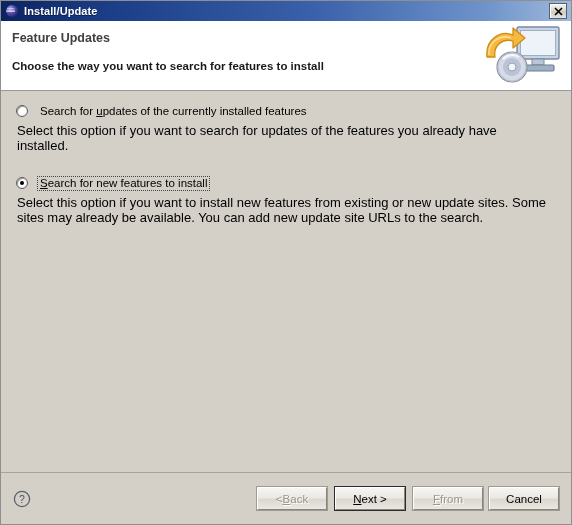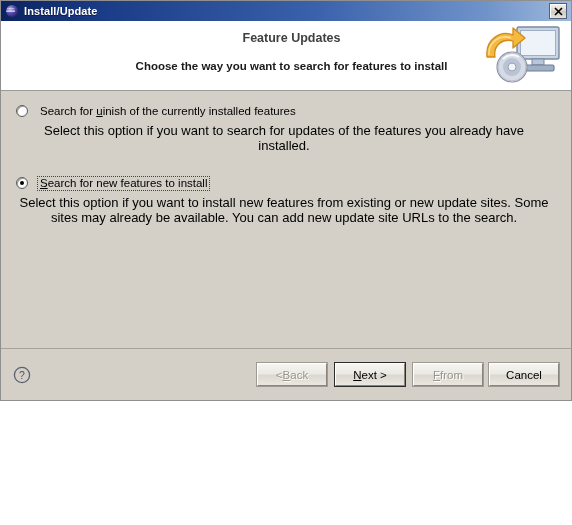--- a/index.html
+++ b/index.html
@@ -7,28 +7,27 @@
     padding: 0;
     background: #ffffff;
   }
   body {
     font-family: "Liberation Sans", sans-serif;
   }
 
   .dialog {
     position: relative;
     width: 572px;
-    height: 401px;
+    height: 525px;
     box-sizing: border-box;
     background: #d4d0c8;
     border: 1px solid #8f8f8f;
     overflow: hidden;
     display: flex;
     flex-direction: column;
-    text-align: center;
   }
 
   
   .titlebar {
     height: 20px;
     min-height: 20px;
     background: linear-gradient(to right, #0b2360 0%, #1b3c86 18%, #3a61ab 55%, #6f93c9 85%, #9fb9dd 100%);
     display: flex;
     align-items: center;
     padding: 0 2px 0 4px;
@@ -260,21 +259,21 @@
         <path d="M16 32 C15 19 27 11 38 15" stroke="#fde0a0" stroke-width="1.6" fill="none" opacity="0.9"></path>
       </svg>
     </div>
   </div>
 
   <div class="body">
 
     <div class="option-group">
       <div class="opt-row">
         <span class="radio"></span>
-        <span class="opt-label"><span>Search for </span><u>u</u><span>inish of the currently installed features</span></span>
+        <span class="opt-label"><span>Search for </span><u>u</u><span>pdates of the currently installed features</span></span>
       </div>
       <div class="opt-desc">Select this option if you want to search for updates of the features you already have installed.</div>
     </div>
 
     <div class="option-group">
       <div class="opt-row">
         <span class="radio checked"></span>
         <span class="opt-label focused"><span></span><u>S</u><span>earch for new features to install</span></span>
       </div>
       <div class="opt-desc">Select this option if you want to install new features from existing or new update sites. Some sites may already be available. You can add new update site URLs to the search.</div>

